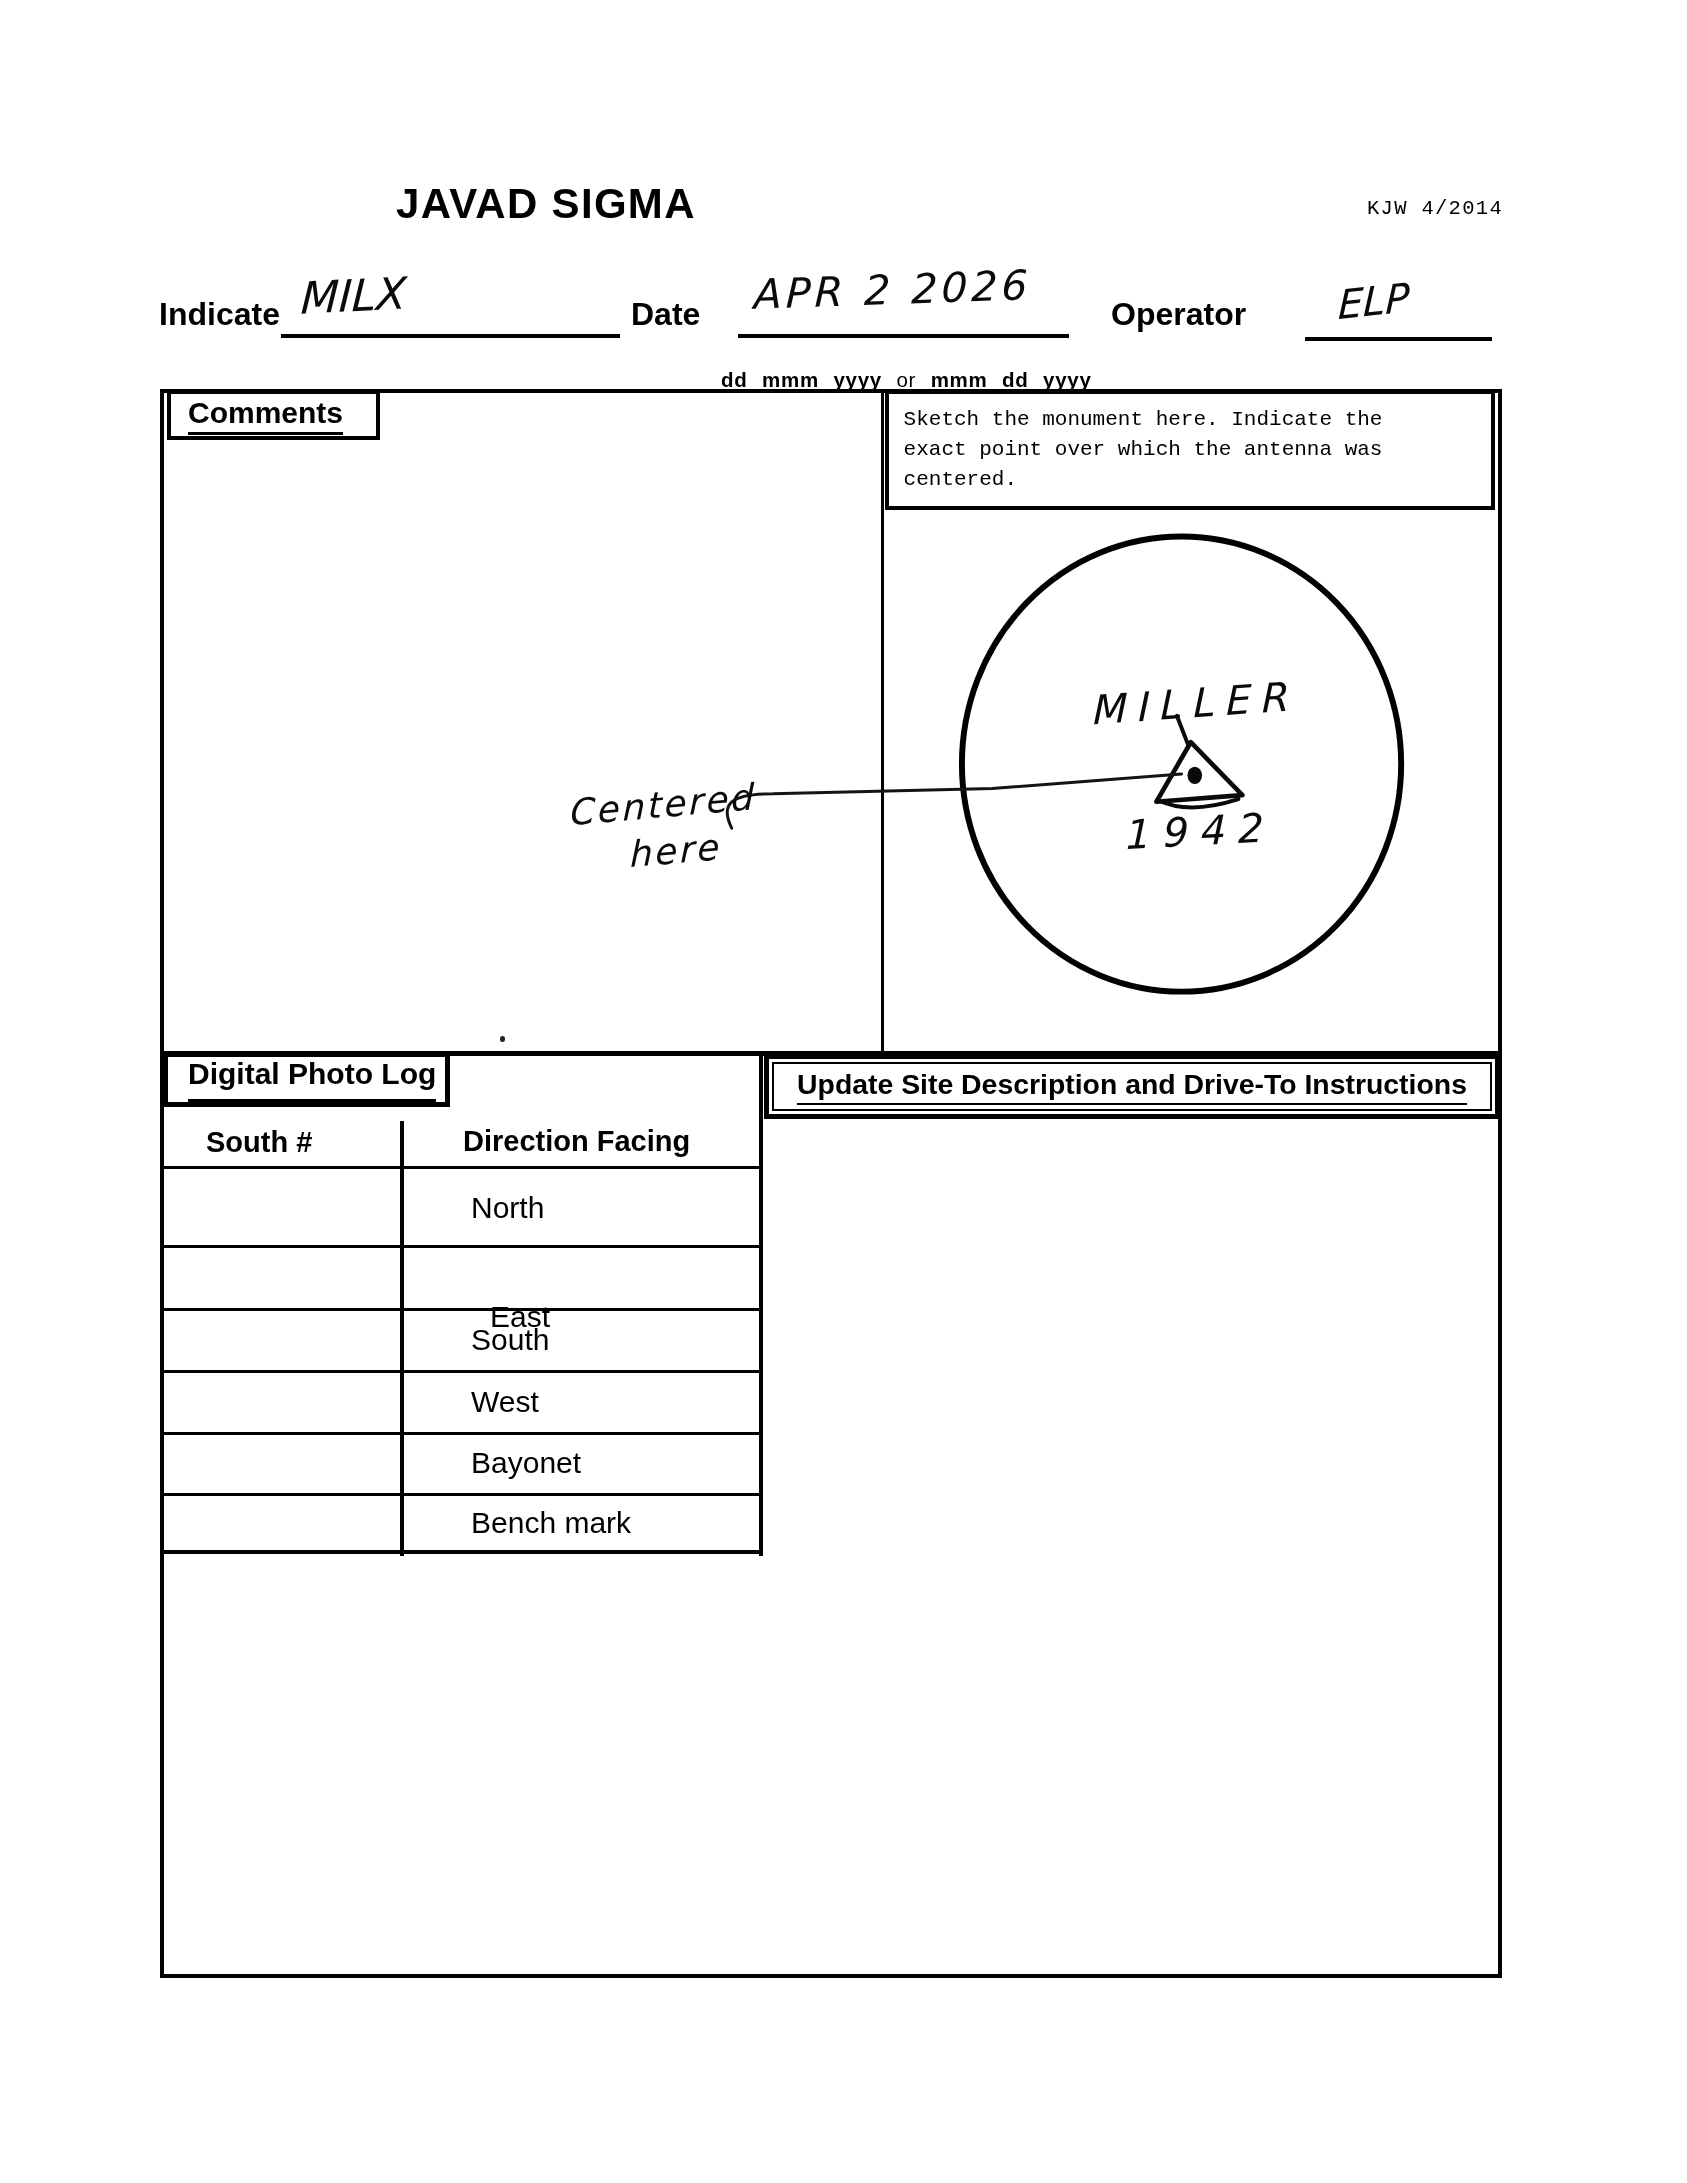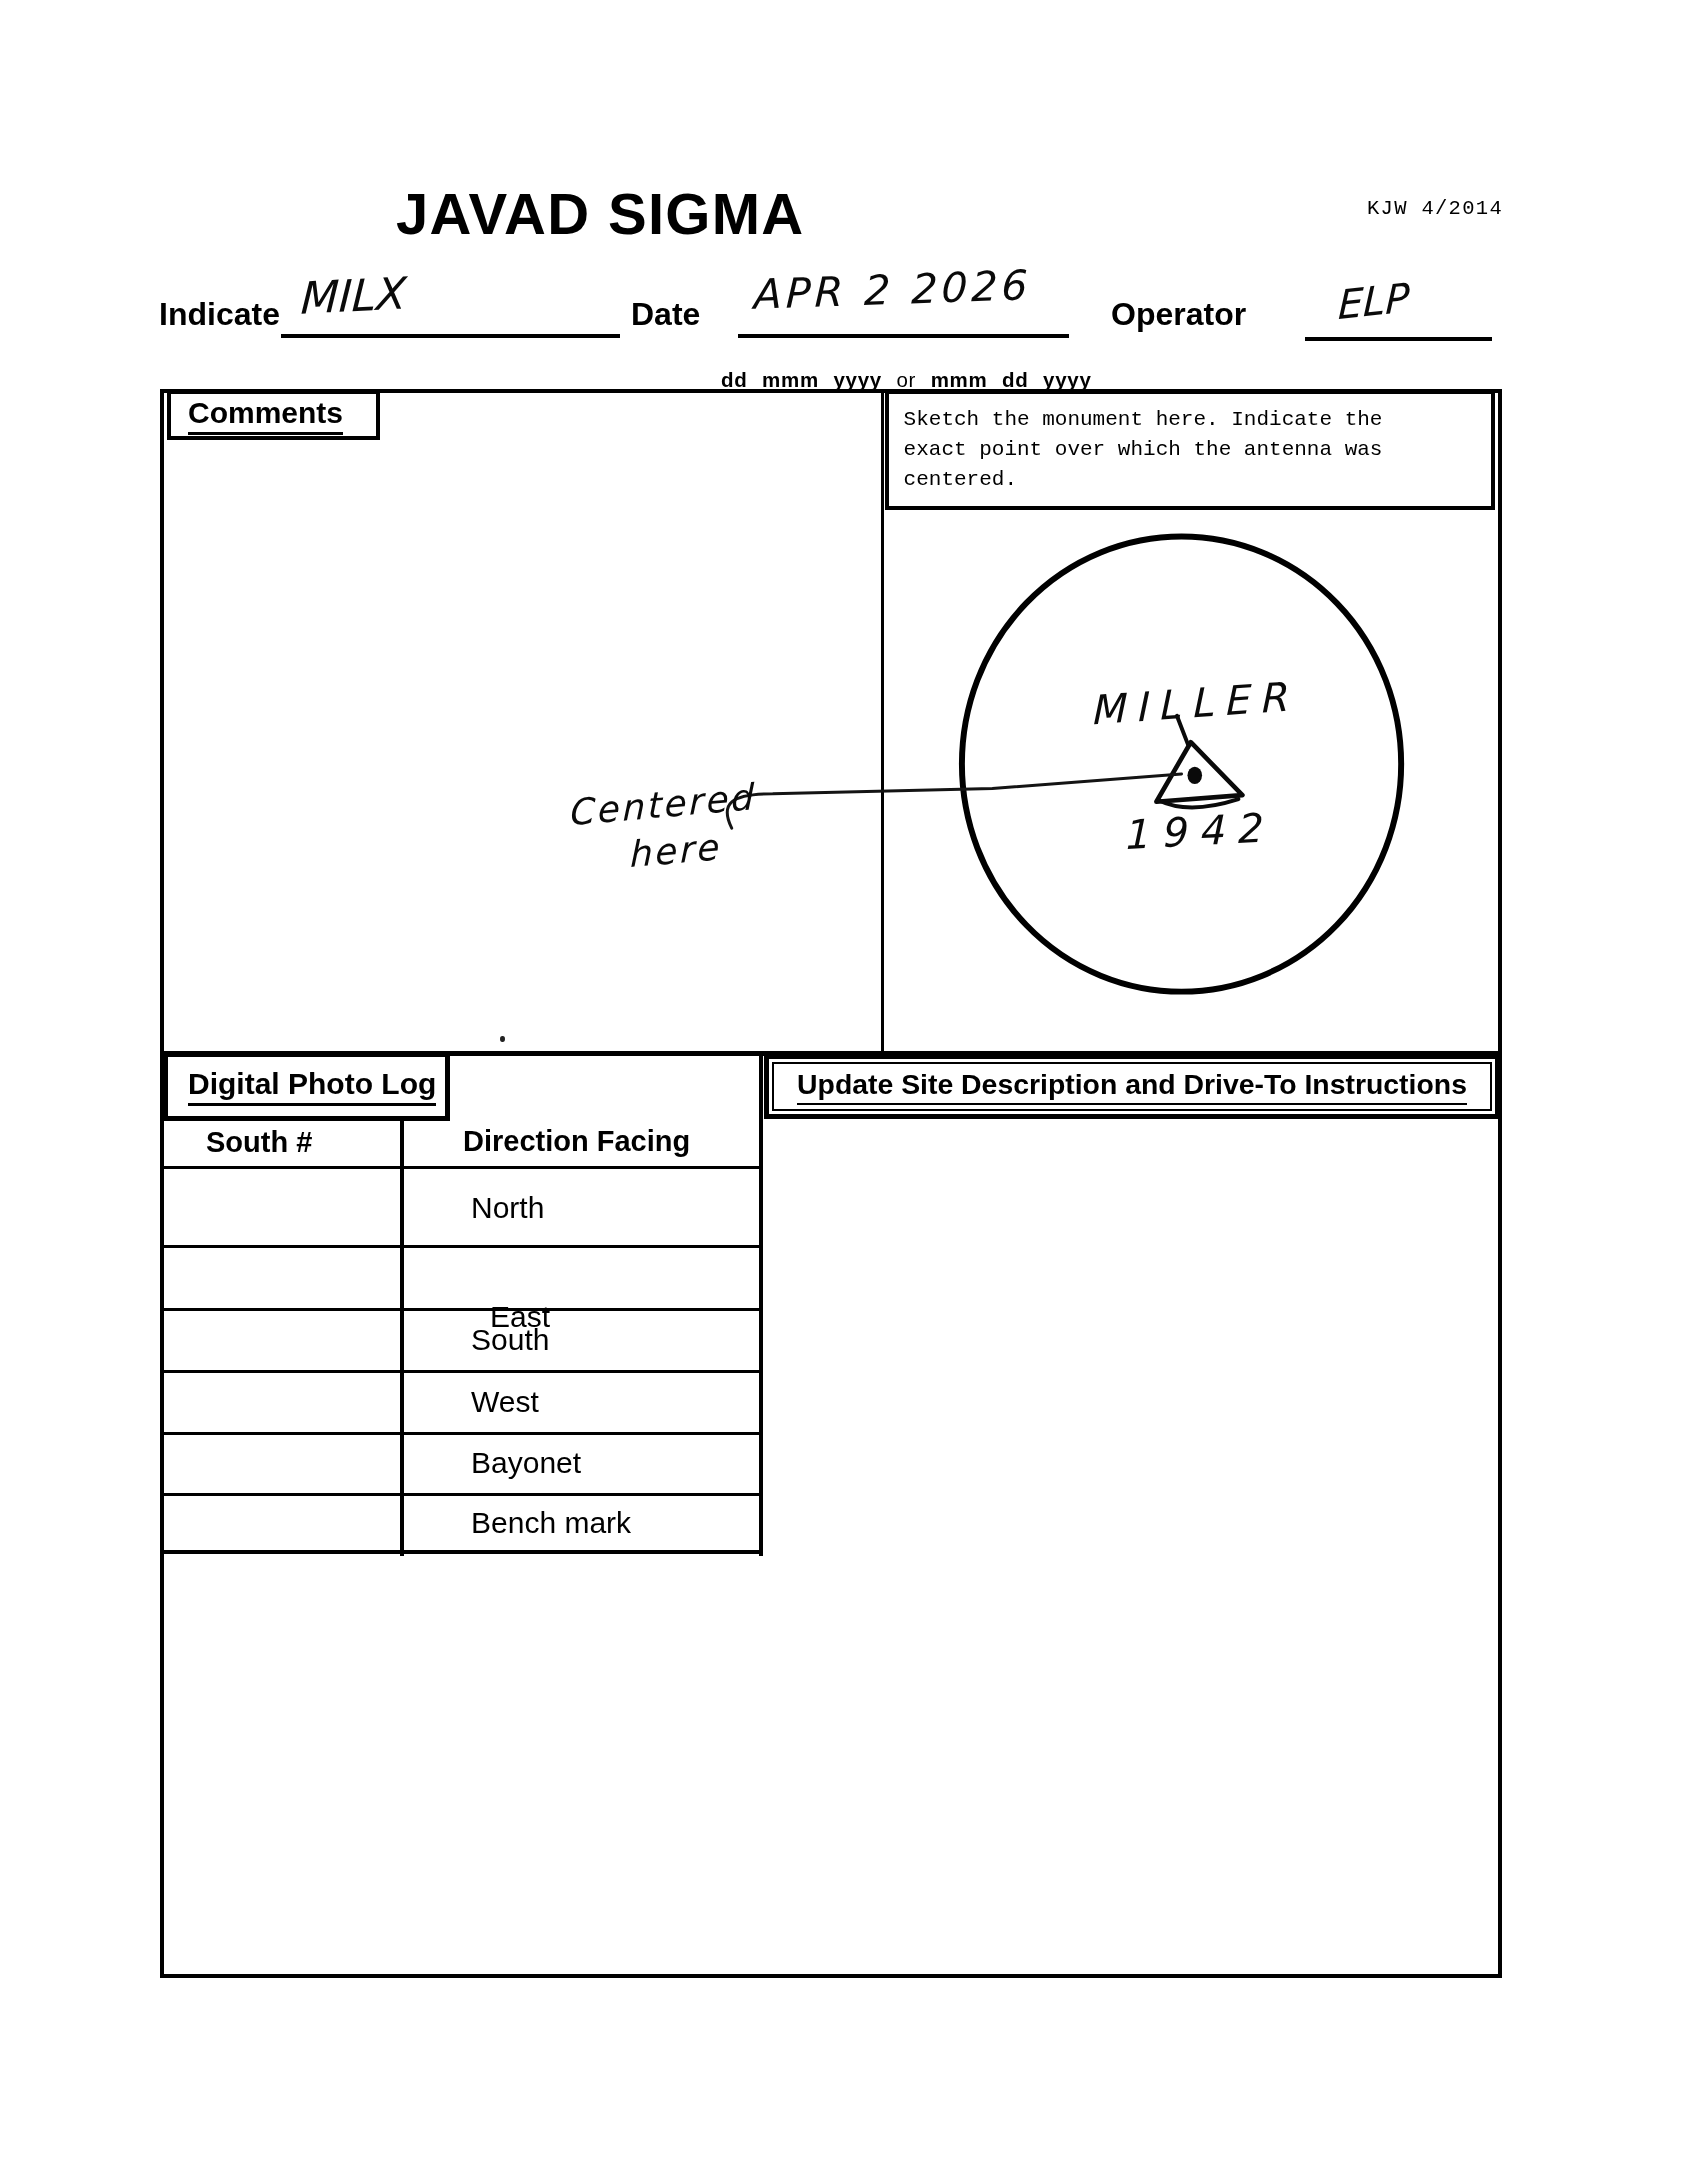--- a/index.html
+++ b/index.html
@@ -3,42 +3,42 @@
 <meta charset="utf-8">
 <style>
   html,body{margin:0;padding:0;background:#e8e8e8;}
   #page{
     position:relative;width:1687px;height:2183px;background:#ffffff;
     font-family:"Liberation Sans",sans-serif;color:#000;overflow:hidden;
   }
   .abs{position:absolute;}
   
   #title-block{left:396px;top:180px;display:flex;align-items:baseline;white-space:nowrap;}
-  #title-main{font-size:58px;font-weight:bold;letter-spacing:1.3px;}
+  #title-main{font-size:42px;font-weight:bold;letter-spacing:1.3px;}
   #title-suffix{font-size:42px;font-weight:bold;margin-left:13.2px;letter-spacing:0.7px;}
   #revision{left:1367px;top:197px;font-family:"Liberation Mono","DejaVu Sans Mono",monospace;font-size:20.5px;letter-spacing:1.3px;}
   
   .field-label{font-size:32px;font-weight:bold;}
   .u-line{background:#000;height:4px;}
   .hand{font-family:"DejaVu Sans",sans-serif;font-style:italic;color:#0a0a0a;white-space:nowrap;}
   .date-hint{font-size:20.5px;font-weight:bold;letter-spacing:0.7px;white-space:nowrap;margin-top:29px;}
   .date-hint .sp{margin-right:14.6px;}
   .date-hint .normal{font-weight:normal;margin-right:14.6px;}
   
   .rule{background:#000;}
   #outer-box{left:160px;top:389px;width:1342px;height:1589px;border:4.6px solid #000;box-sizing:border-box;}
   #comments-label-box{left:167px;top:390px;width:213px;height:50px;border:4.6px solid #000;box-sizing:border-box;
     display:flex;align-items:center;padding-left:17px;background:#fff;}
   #comments-label-box span{font-size:30px;font-weight:bold;border-bottom:3.3px solid #000;padding-bottom:2px;}
   #sketch-instruction-box{left:885px;top:390px;width:610px;height:120px;border:4px solid #000;box-sizing:border-box;
     font-family:"Liberation Mono","DejaVu Sans Mono",monospace;font-size:21px;line-height:30px;
     padding:10.6px 0 0 14.6px;background:#fff;}
   
-  #photolog-label-box{left:163px;top:1052px;width:287px;height:69px;border:5.3px solid #000;box-sizing:border-box;
-    display:flex;align-items:center;padding-left:20px;background:#fff;}
+  #photolog-label-box{left:163px;top:1052px;width:287px;height:55px;border:5.3px solid #000;box-sizing:border-box;
+    display:flex;padding-left:20px;background:#fff;}
   #photolog-label-box span{font-size:30px;font-weight:bold;border-bottom:3.3px solid #000;padding-bottom:2px;}
   .col-header{font-size:29px;font-weight:bold;white-space:nowrap;}
   .row-label{font-size:30px;white-space:nowrap;}
   
   #update-box{left:764px;top:1054px;width:736px;height:65px;border:5.3px solid #000;box-sizing:border-box;
     background:#fff;display:flex;align-items:center;justify-content:center;}
   #update-box-inner{border:2.6px solid #000;box-sizing:border-box;width:calc(100% - 6.6px);height:calc(100% - 6.6px);
     display:flex;align-items:center;justify-content:center;}
   #update-box-inner span{font-size:28.4px;font-weight:bold;border-bottom:2.6px solid #000;padding-bottom:1.3px;white-space:nowrap;}
   svg{position:absolute;left:0;top:0;pointer-events:none;}

